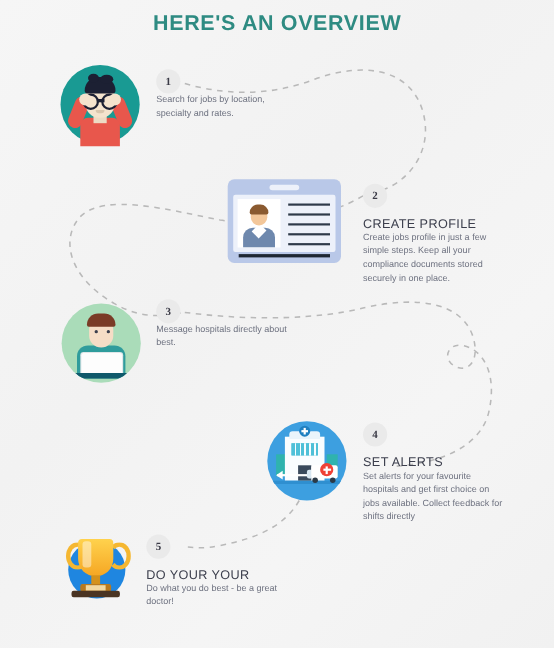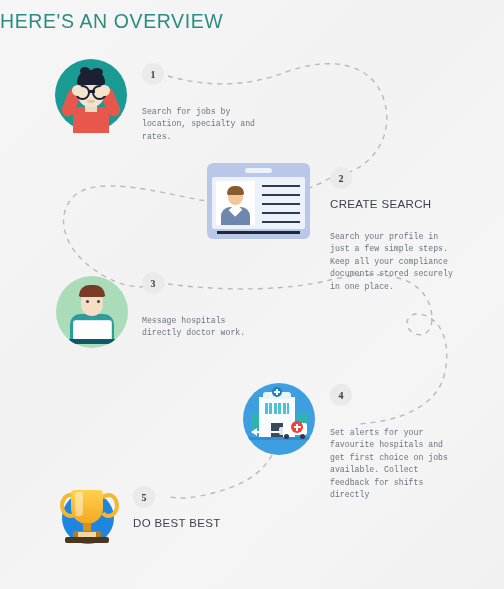--- a/index.html
+++ b/index.html
@@ -21,24 +21,24 @@
     background:
       linear-gradient(135deg, #f6f6f6 0%, #f2f2f2 40%, #f5f5f5 70%, #f1f1f1 100%);
   }
 
   
   .page-title {
     position: absolute;
     top: 10px;
     left: 0;
     width: 504px;
-    text-align: left;
+    text-align: center;
     font-size: 19.5px;
     letter-spacing: 0.6px;
-    font-weight: 400;
+    font-weight: 700;
     color: #2e8b82;
     font-family: "Liberation Sans", sans-serif;
   }
 
   
   .connectors {
     position: absolute;
     top: 0;
     left: 0;
     width: 504px;
@@ -72,26 +72,26 @@
   }
   .step-title {
     margin-top: 9px;
     font-size: 11.5px;
     letter-spacing: 0.35px;
     color: #3c3f4d;
     font-weight: 500;
     font-family: "Liberation Sans", sans-serif;
   }
   .step-desc {
-    margin-top: 21px;
+    margin-top: 0;
     font-size: 8.2px;
     line-height: 1.52;
     color: #6e7280;
     width: 124px;
-    font-family: Liberation Mono, monospace;
+    font-family: Liberation Sans, sans-serif;
   }
   .step-desc.wide { width: 128px; }
 
   
   .art {
     position: absolute;
   }
 
   
   #art-search { left: 51px; top: 55px; width: 80px; height: 80px; }
@@ -395,39 +395,39 @@
     <div class="line" style="top:22px;"></div>
     <div class="line" style="top:31px;"></div>
     <div class="line" style="top:40px;"></div>
     <div class="line" style="top:49px;"></div>
     <div class="line" style="top:58px;"></div>
     <div class="bottombar"></div>
   </div>
 
   <div class="step" style="left:330px; top:167px;">
     <div class="badge">2</div>
-    <div class="step-title">CREATE SEARCH</div>
-    <div class="step-desc wide">Search your profile in just a few simple steps.  Keep all your compliance documents stored securely in one place.</div>
+    <div class="step-title">CREATE PROFILE</div>
+    <div class="step-desc wide">Create jobs profile in just a few simple steps.  Keep all your compliance documents stored securely in one place.</div>
   </div>
 
   <div class="art" id="art-laptop">
     <div class="disc">
       <div class="shirt"></div>
       <div class="face"></div>
       <div class="hair"></div>
       <div class="eye l"></div>
       <div class="eye r"></div>
       <div class="lap"></div>
       <div class="lapbase"></div>
     </div>
   </div>
 
   <div class="step" style="left:142px; top:272px;">
     <div class="badge">3</div>
-    <div class="step-desc">Message hospitals directly doctor work.</div>
+    <div class="step-desc">Message hospitals directly about best.</div>
   </div>
 
   <div class="art" id="art-hosp">
     <div class="disc">
       <div class="wing l"></div>
       <div class="wing r"></div>
       <div class="bldg"></div>
       <div class="roof"></div>
       <div class="crossbadge"></div>
       <div class="windows"></div>
@@ -437,33 +437,35 @@
       <div class="amb-cab"></div>
       <div class="amb"></div>
       <div class="amb-cross"></div>
       <div class="wheel a"></div>
       <div class="wheel b"></div>
     </div>
   </div>
 
   <div class="step" style="left:330px; top:384px;">
     <div class="badge">4</div>
+    <div class="step-title">SET ALERTS</div>
     <div class="step-desc wide">Set alerts for your favourite hospitals and get first choice on jobs available. Collect feedback for shifts directly</div>
   </div>
 
   <div class="art" id="art-trophy">
     <div class="disc"></div>
     <div class="handle l"></div>
     <div class="handle r"></div>
     <div class="cup"></div>
     <div class="shine"></div>
     <div class="stem"></div>
     <div class="base1"></div>
     <div class="plate"></div>
     <div class="base2"></div>
   </div>
 
   <div class="step" style="left:133px; top:486px;">
     <div class="badge">5</div>
-    <div class="step-title">DO BEST BEST</div>
+    <div class="step-title">DO YOUR YOUR</div>
+    <div class="step-desc">Do what you do best - be a great doctor!</div>
   </div>
 
 </div>
 
 </body></html>

